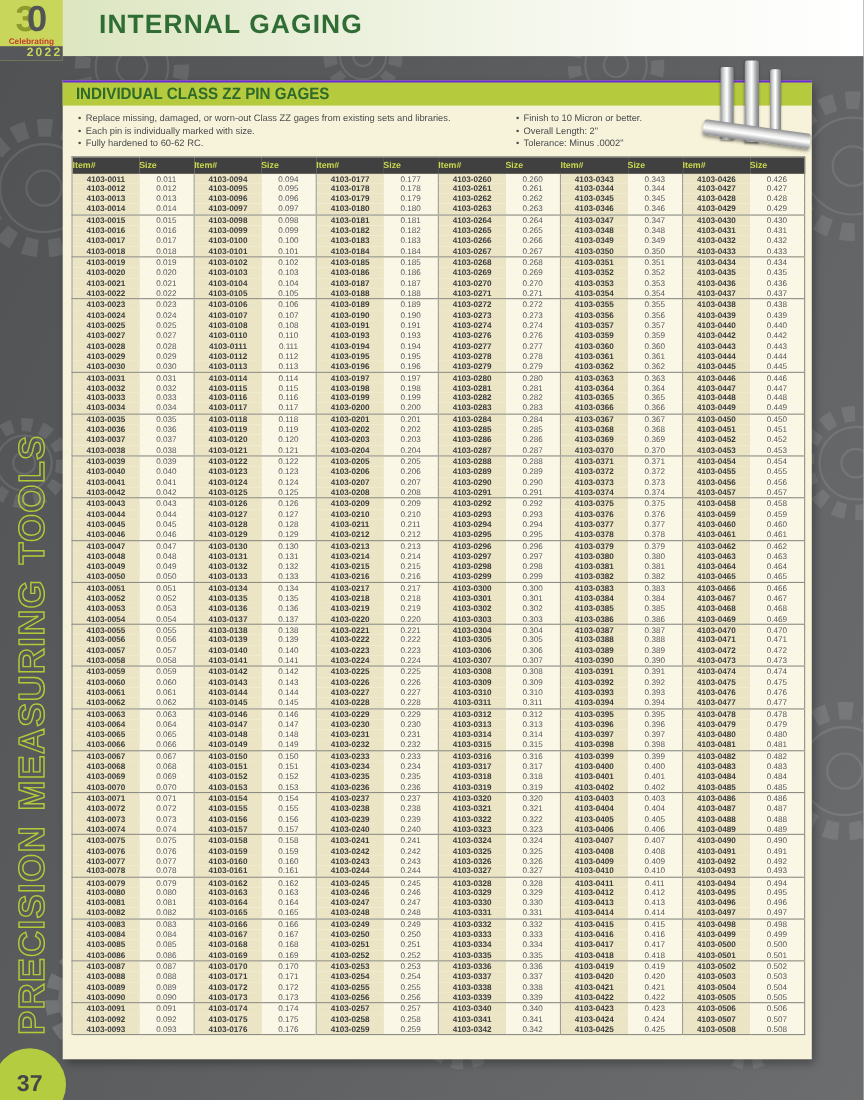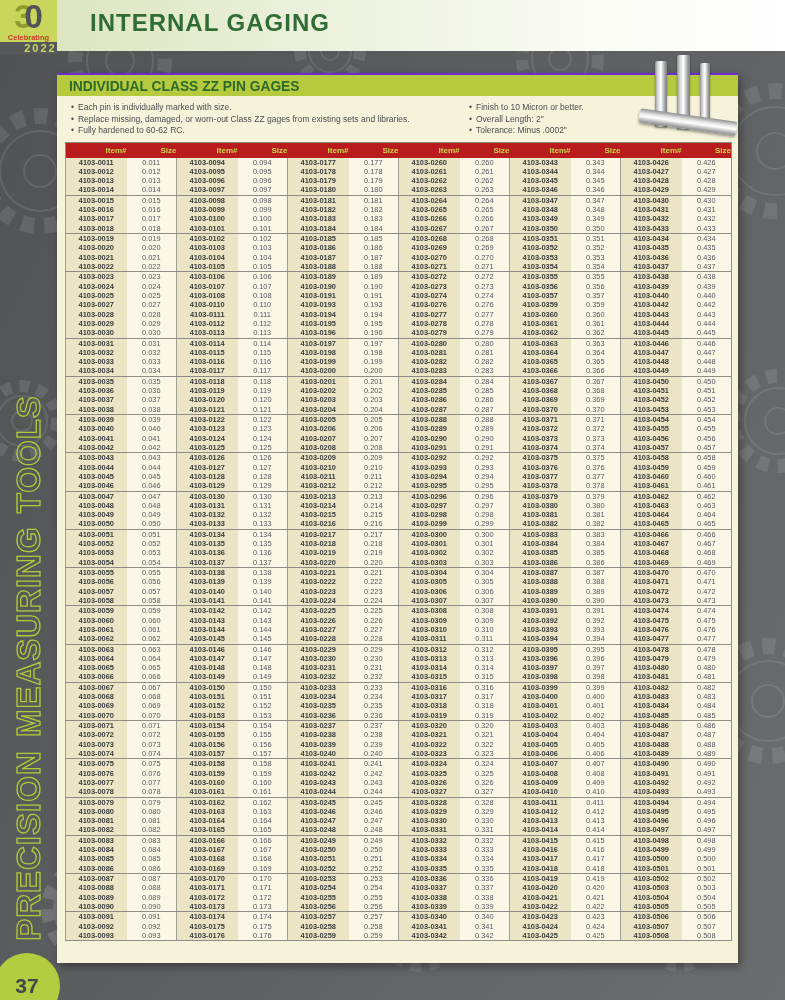--- a/index.html
+++ b/index.html
@@ -49,22 +49,22 @@
   .pin-2 { left:32px; top:2px;  width:13px; height:74px; }
   .pin-3 { left:55px; top:10px; width:10px; height:62px; }
   .pin-h { position:absolute; left:-6px; top:62px; width:98px; height:14px; transform:rotate(8deg);
            border-radius:3px;
            background:linear-gradient(180deg,#8e8f91 0%,#e8e8e7 35%,#ffffff 55%,#b9babb 80%,#8a8c8e 100%);
            box-shadow:0 2px 3px rgba(0,0,0,0.4); }
 
   
   table.gages { position:absolute; left:8px; top:69px; width:664px; border-collapse:collapse;
                 table-layout:fixed; border:1px solid #8d8d86; }
-  .gages th { background:#b91c1c; color:#c9d84e; font-size:8px; height:15px; font-weight:bold;
-              text-align:right; border:0; }
+  .gages th { background:#404040; color:#c9d84e; font-size:8px; height:15px; font-weight:bold;
+              text-align:left; border:0; }
   .gages th.item { width:61px; } .gages th.size { width:50px; }
   .gages td { font-size:7.4px; height:9.34px; line-height:9.3px; text-align:center; padding:0;
               white-space:nowrap; overflow:hidden; }
   .gages td.item { background:#ebe5c5; font-weight:bold; color:#3a3b3d; border-left:1px solid #9d9d95; }
   .gages td.size { background:#faf7e6; color:#55565a; }
   .gages tr.gend td { border-bottom:1px solid #8d8d86; }
 
   
   .vtext { position:absolute; left:-250px; top:648px; width:560px; height:40px;
            transform:rotate(-90deg); text-align:center; white-space:nowrap;
@@ -157,22 +157,22 @@
     <div class="logo-celebrating">Celebrating</div>
     <div class="logo-year">2022</div>
   </div>
 
   <div class="panel">
     <div class="banner">
       <span>INDIVIDUAL CLASS ZZ PIN GAGES</span>
     </div>
     <div class="info">
       <ul class="left">
+        <li>Replace missing, damaged, or worn-out Class ZZ gages from existing sets and libraries.</li>
         <li>Each pin is individually marked with size.</li>
-        <li>Replace missing, damaged, or worn-out Class ZZ gages from existing sets and libraries.</li>
         <li>Fully hardened to 60-62 RC.</li>
       </ul>
       <ul class="right">
         <li>Finish to 10 Micron or better.</li>
         <li>Overall Length: 2"</li>
         <li>Tolerance: Minus .0002"</li>
       </ul>
     </div>
     <table class="gages">
       <thead>

